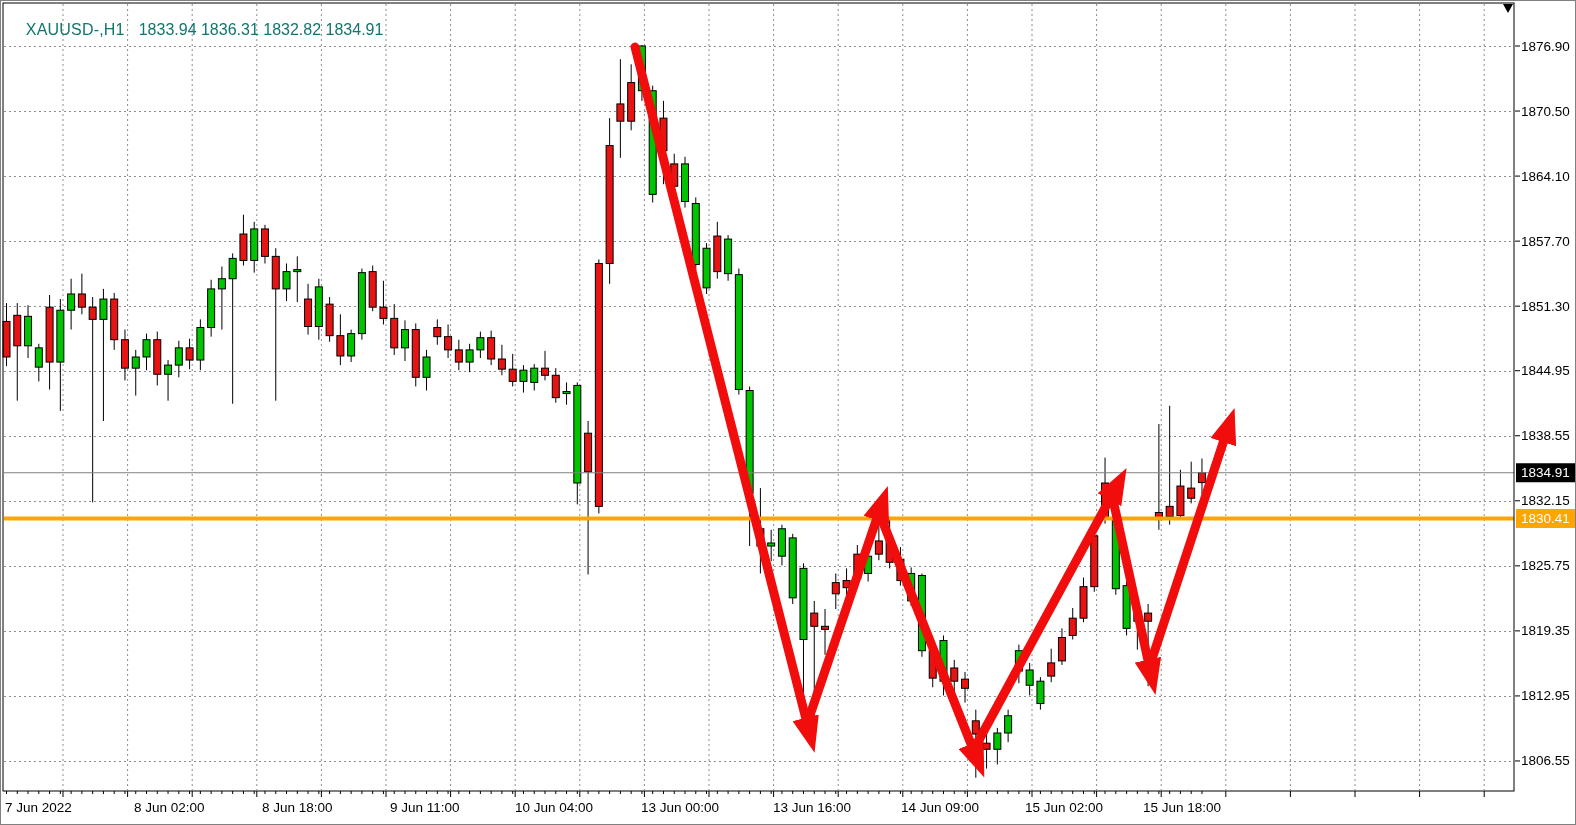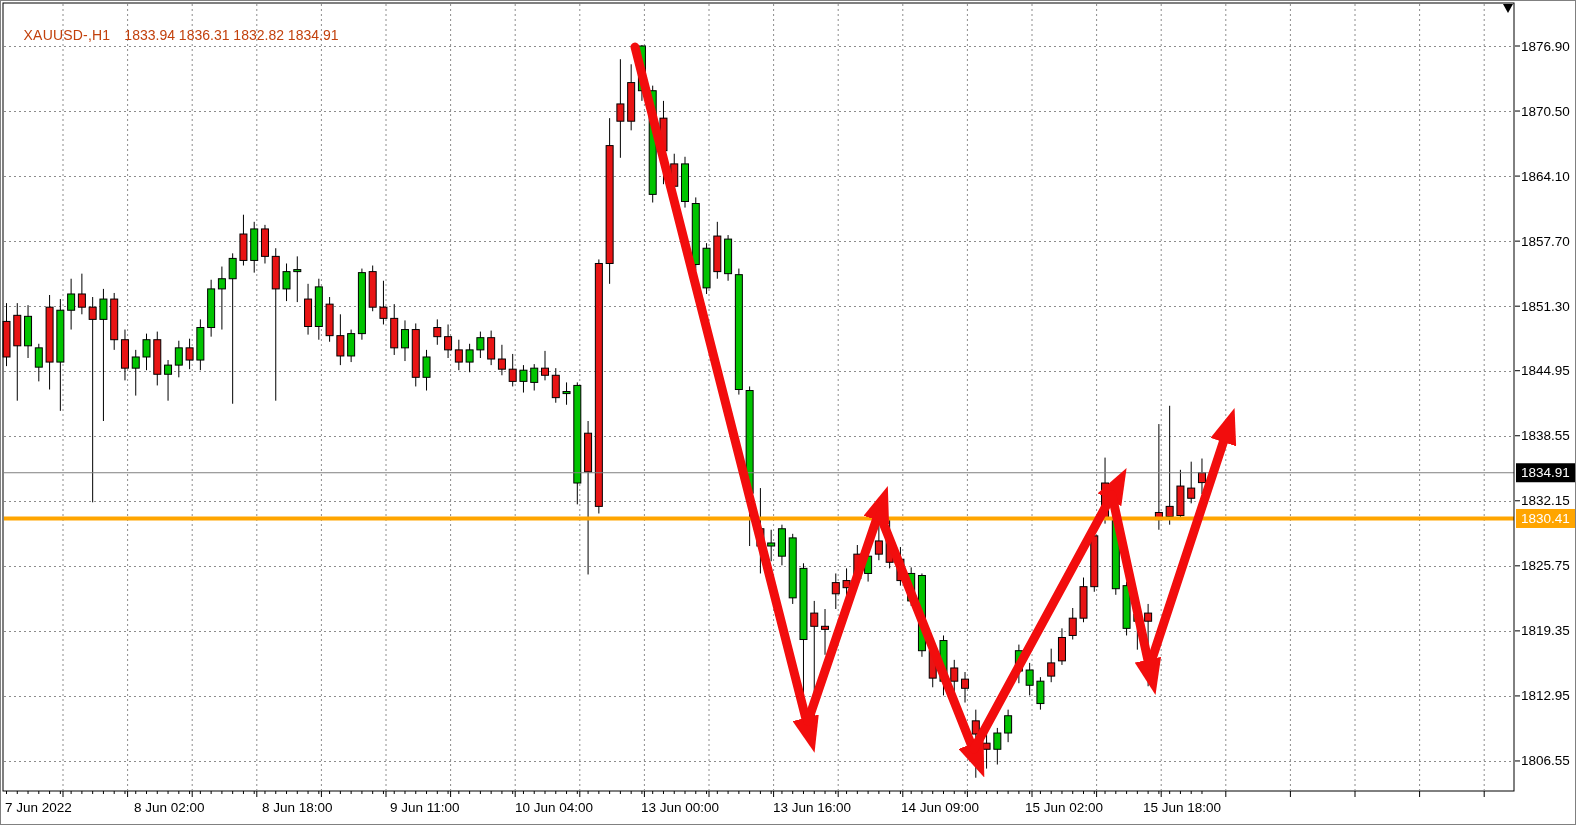--- a/index.html
+++ b/index.html
@@ -1,18 +1,18 @@
 <!DOCTYPE html>
 <html><head>
 <meta charset="utf-8">
 <style>
   html,body{margin:0;padding:0;background:#d4d0c8;}
   .screen{position:relative;width:1576px;height:825px;background:#ffffff;
           font-family:"Liberation Sans",sans-serif;border:1px solid #808080;box-sizing:border-box;overflow:hidden;}
-  .titlebar{position:absolute;left:7px;top:10px;font-size:14px;color:#c2410c;z-index:5;white-space:pre;}
+  .titlebar{position:absolute;left:7px;top:2px;font-size:16px;color:#0f766e;z-index:5;white-space:pre;}
   .titlebar .sym{letter-spacing:0.2px;}
   .titlebar .ohlc{margin-left:14px;}
   svg{position:absolute;left:0;top:0;}
   text{font-family:"Liberation Sans",sans-serif;}
 </style>
 </head>
 <body>
 
 <div class="screen">
   <div class="titlebar">

